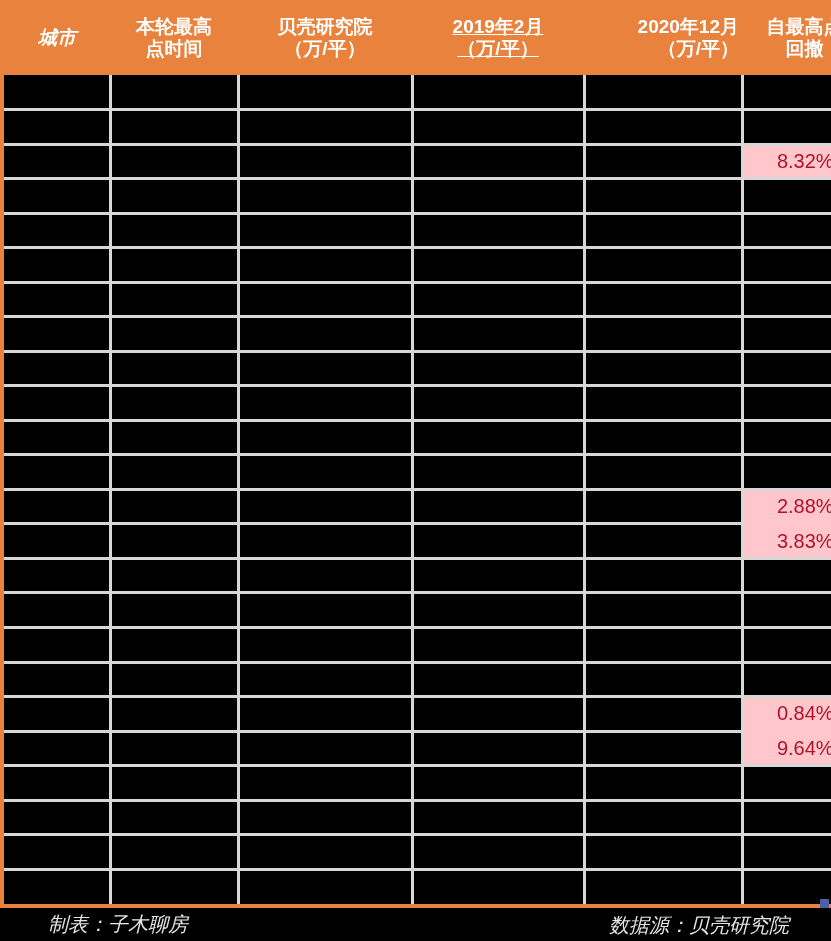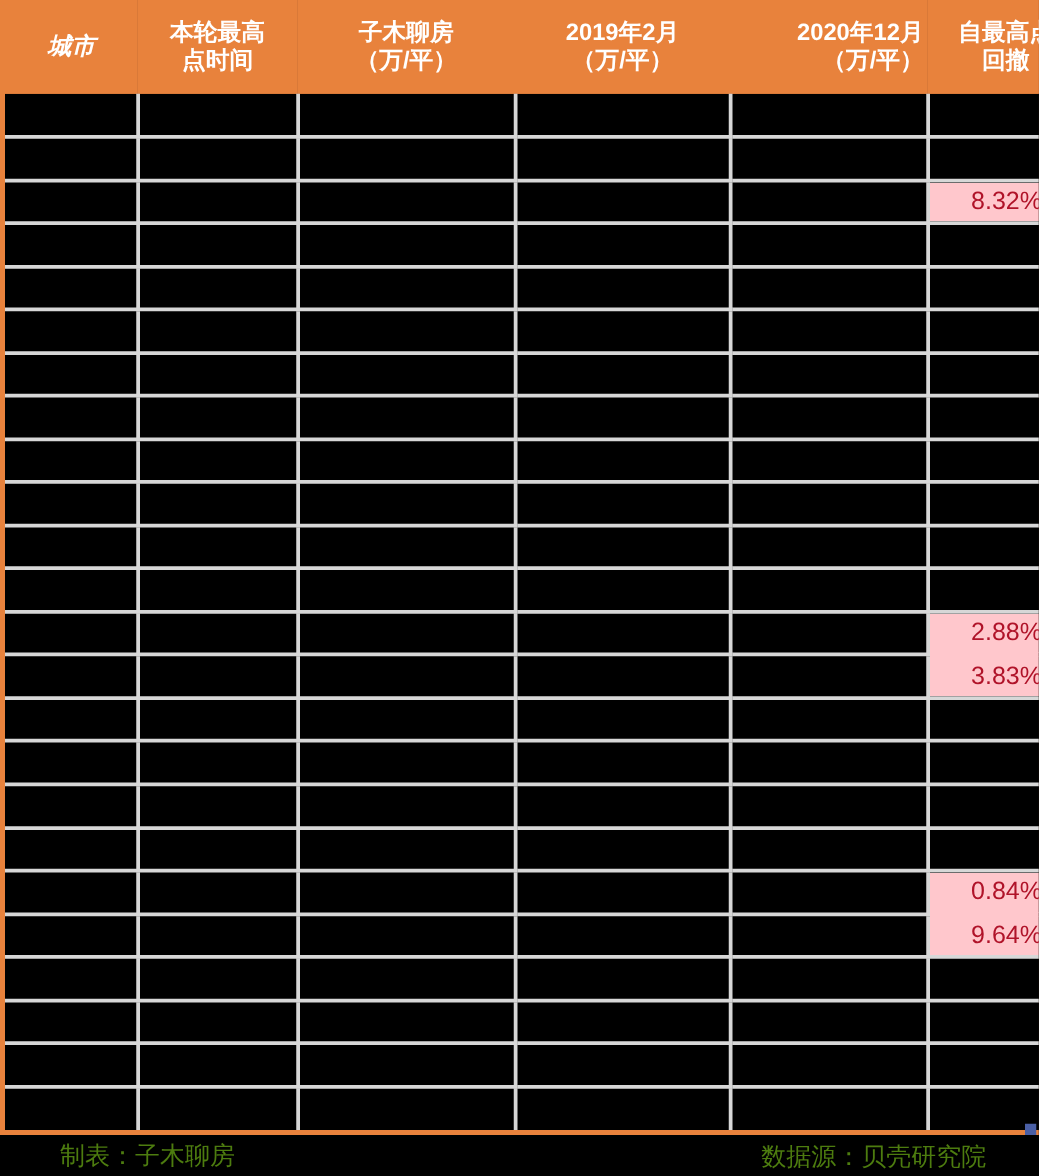--- a/index.html
+++ b/index.html
@@ -57,21 +57,21 @@
     text-align: center;
     vertical-align: middle;
     padding: 2px 3px;
     border: 0;
     letter-spacing: 0px;
     white-space: pre-line;
   }
   th.col-city  { width: 100px; font-style: italic; }
   th.col-peak-time  { width: 122px; margin-top: 48px; }
   th.col-peak-price { width: 168px; }
-  th.col-feb2019    { width: 166px; }
+  th.col-feb2019    { width: 166px; text-decoration: underline; }
   th.col-dec2020    { width: 152px; text-align: right; }
   th.col-drawdown   { width: 119px; }
 
   
   tbody tr.data-row {
     height: 33.6px;
   }
   tbody td {
     background: #000000;
     border-right: 3px solid #D7D7D7;
@@ -103,22 +103,23 @@
   }
 
   
   #footer {
     position: absolute;
     left: 0;
     top: 908px;
     width: 831px;
     height: 21px;
     background: #000000;
-    color: #4d7c0f;
+    color: #e5e5e5;
     font-size: 20px;
+    font-style: italic;
   }
   #footer .credit-left {
     position: absolute;
     left: 48px;
     top: 3px;
     white-space: nowrap;
   }
   #footer .credit-right {
     position: absolute;
     right: 42px;
@@ -141,21 +142,21 @@
 
 <div id="page">
 
   <div id="table-wrap">
     <table class="grid">
       <thead>
         <tr class="header-row">
           <th class="col-city">城市</th>
           <th class="col-peak-time">本轮最高
 点时间</th>
-          <th class="col-peak-price">子木聊房
+          <th class="col-peak-price">贝壳研究院
 （万/平）</th>
           <th class="col-feb2019">2019年2月
 （万/平）</th>
           <th class="col-dec2020">2020年12月
 （万/平）</th>
           <th class="col-drawdown">自最高点
 回撤</th>
         </tr>
       </thead>
       <tbody id="table-body">

